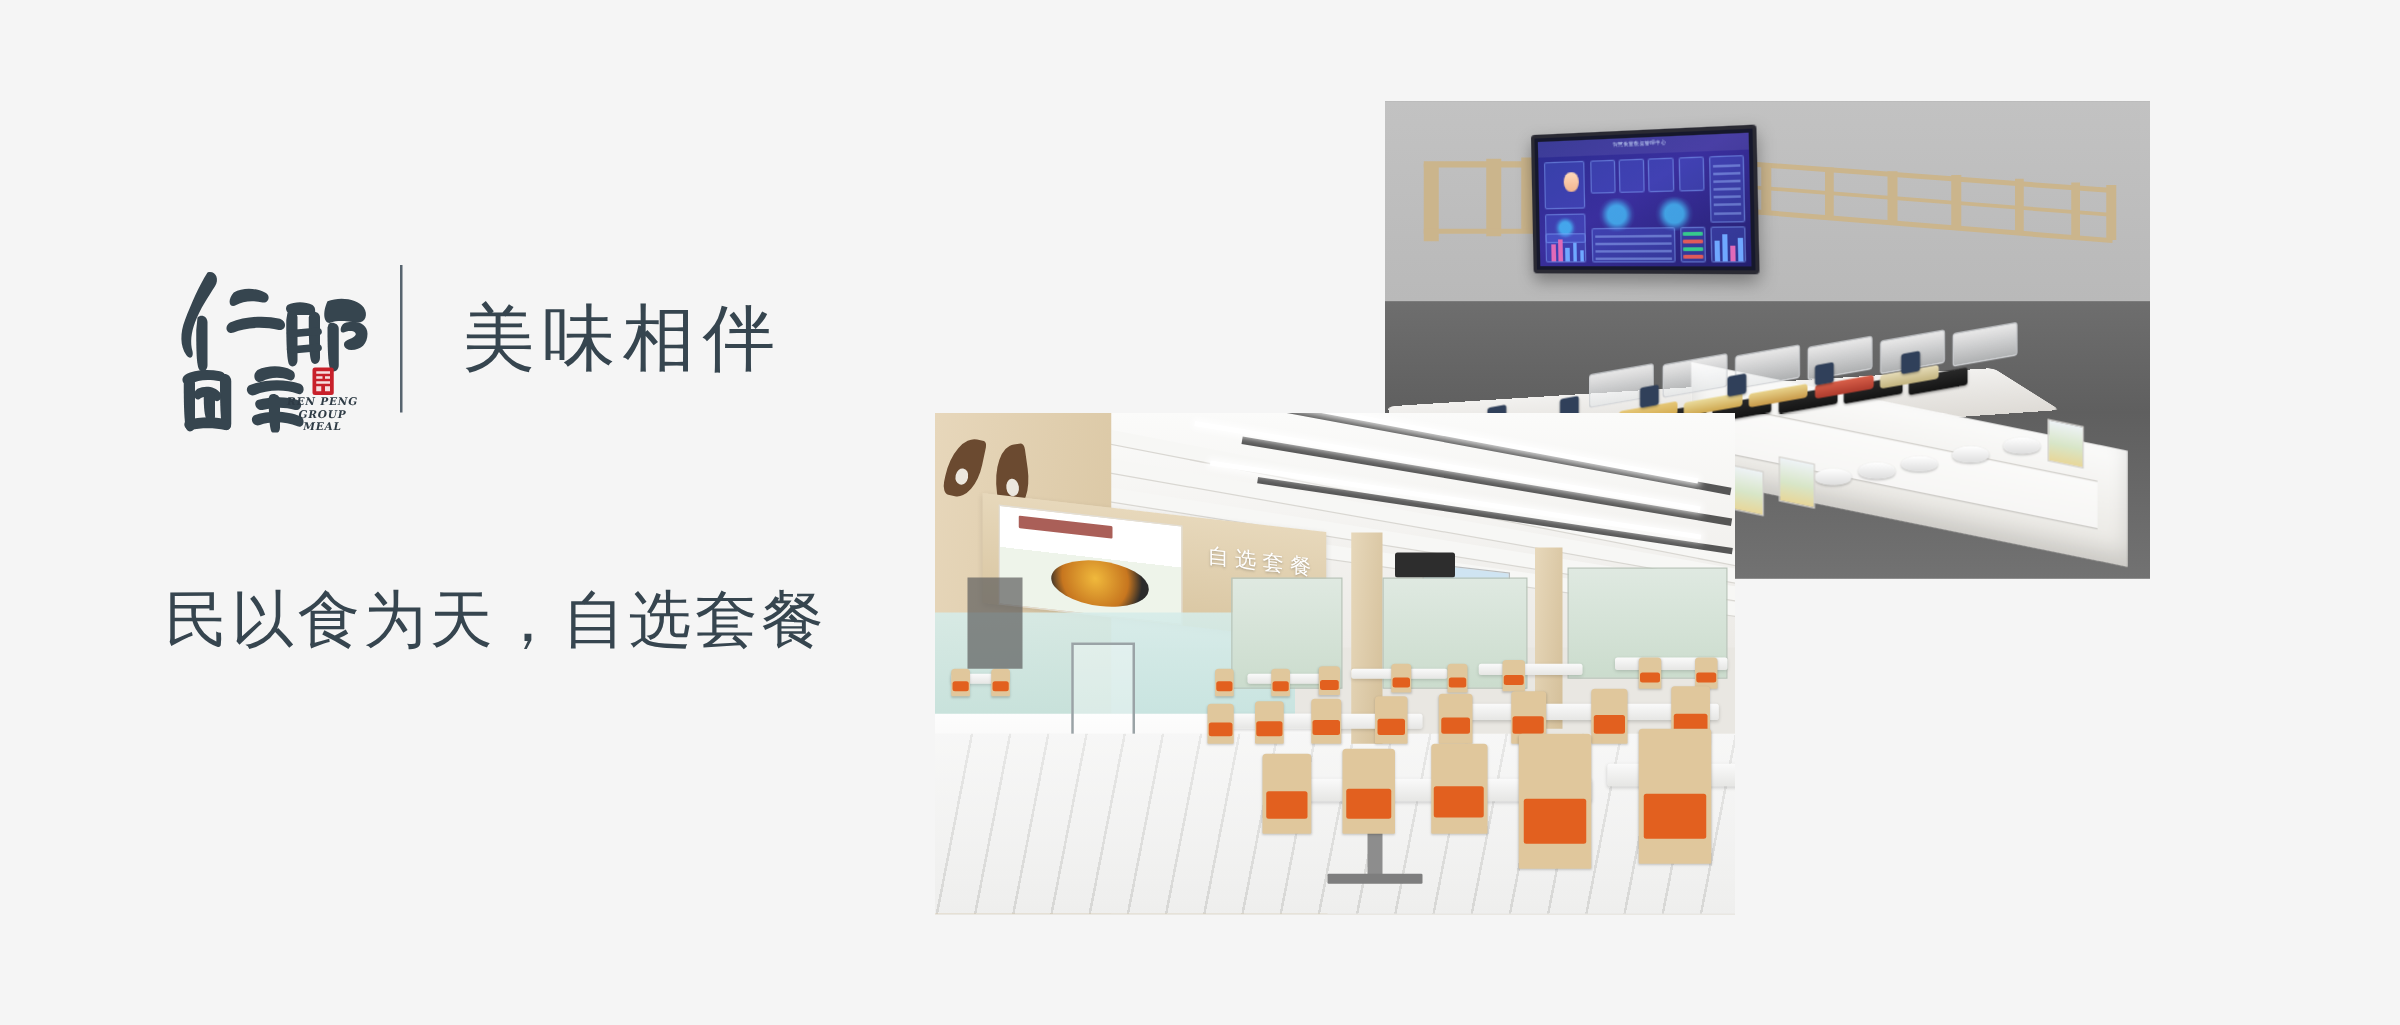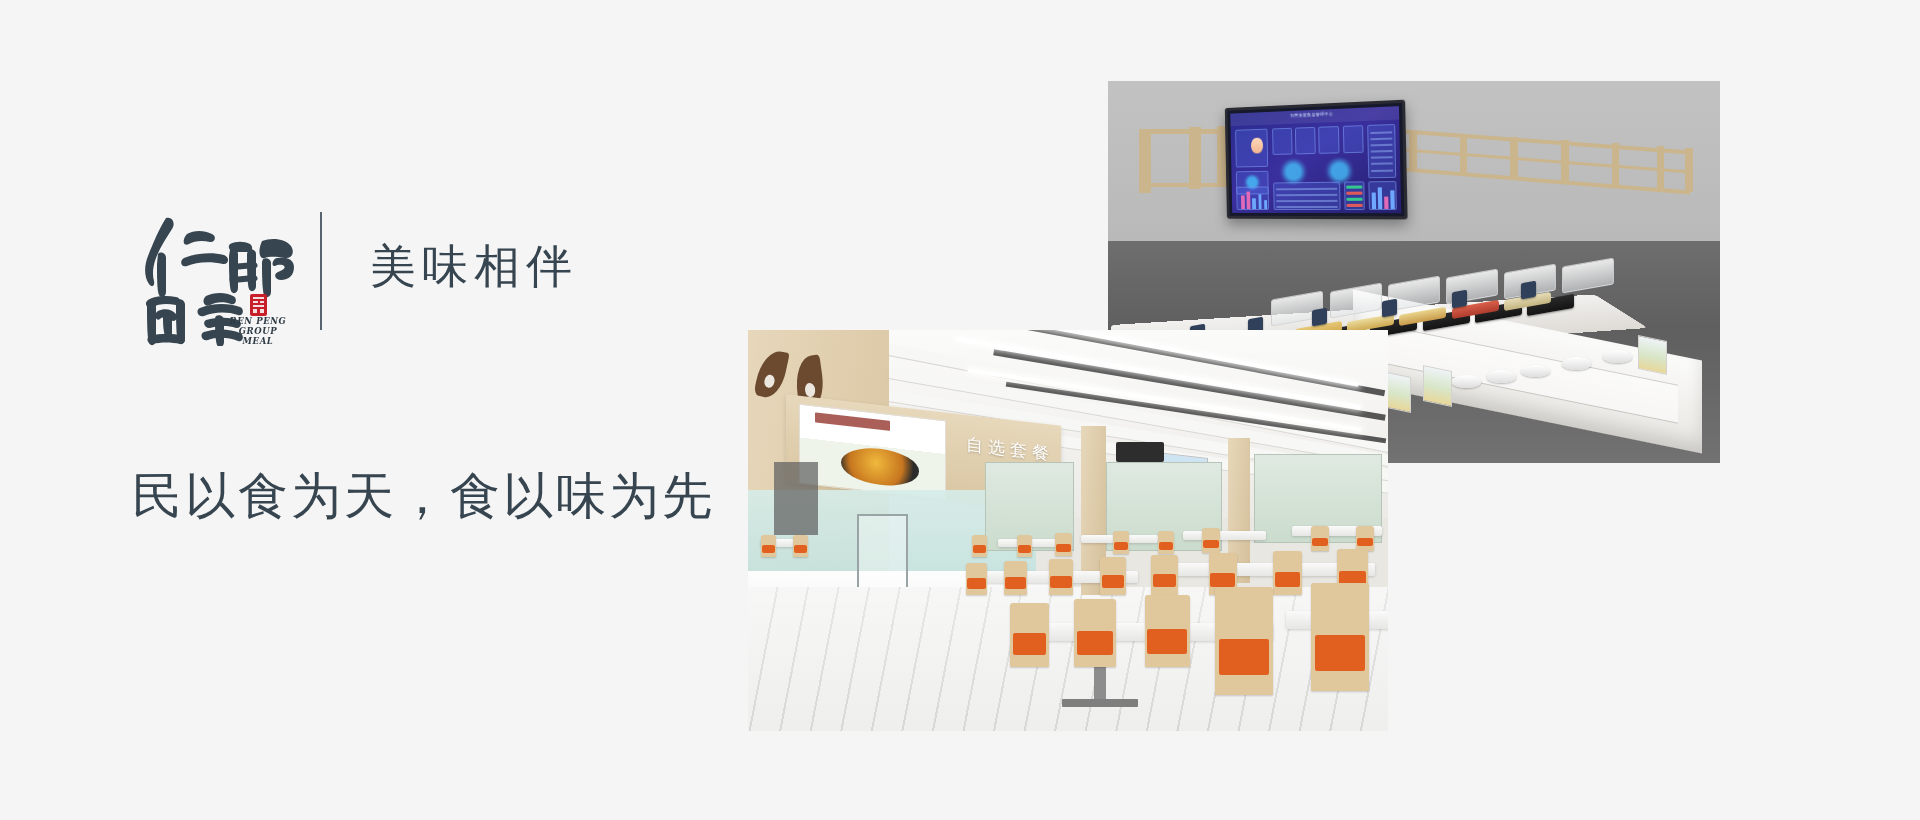--- a/index.html
+++ b/index.html
@@ -35,26 +35,26 @@
     opacity:.85;
     margin-left:22px;
     margin-right:0px;
     flex:0 0 auto;
   }
   .title-col {
     margin-left:48px;
     display:flex; flex-direction:column; justify-content:center;
   }
   .title-cn {
-    font-size:46px;
+    font-size:58px;
     letter-spacing:6px;
     color:#36454f;
     font-weight:500;
     line-height:1.25;
-    font-family:Liberation Mono, monospace;
+    font-family:Liberation Serif, serif;
   }
   .title-en {
     margin-top:14px;
     font-size:27px;
     letter-spacing:1.2px;
     color:#3d4c58;
     font-weight:400;
     font-family:"DejaVu Sans", sans-serif;
   }
 
@@ -374,21 +374,21 @@
       </svg>
     </div>
 
     <div class="divider"></div>
 
     <div class="title-col">
       <div class="title-cn">美味相伴</div>
     </div>
   </div>
 
-  <div class="tagline">民以食为天，食以味为先</div>
+  <div class="tagline">民以食为天，自选套餐</div>
 
   <div class="photo-buffet">
     <div class="pb-wall"></div>
     <div class="pb-floor"></div>
 
     <div class="pb-frame">
       <i style="left:0;  top:16%; width:2.2%; height:62%;"></i>
       <i style="left:9%; top:12%; width:2.0%; height:62%;"></i>
       <i style="left:14%;top:11%; width:1.8%; height:60%;"></i>
       <i style="left:0;  top:14%; width:17%;  height:5%;"></i>

